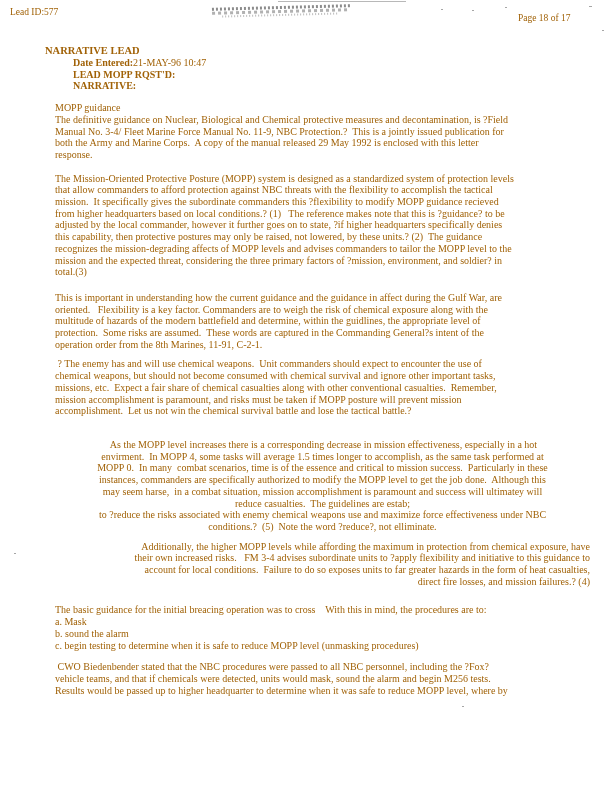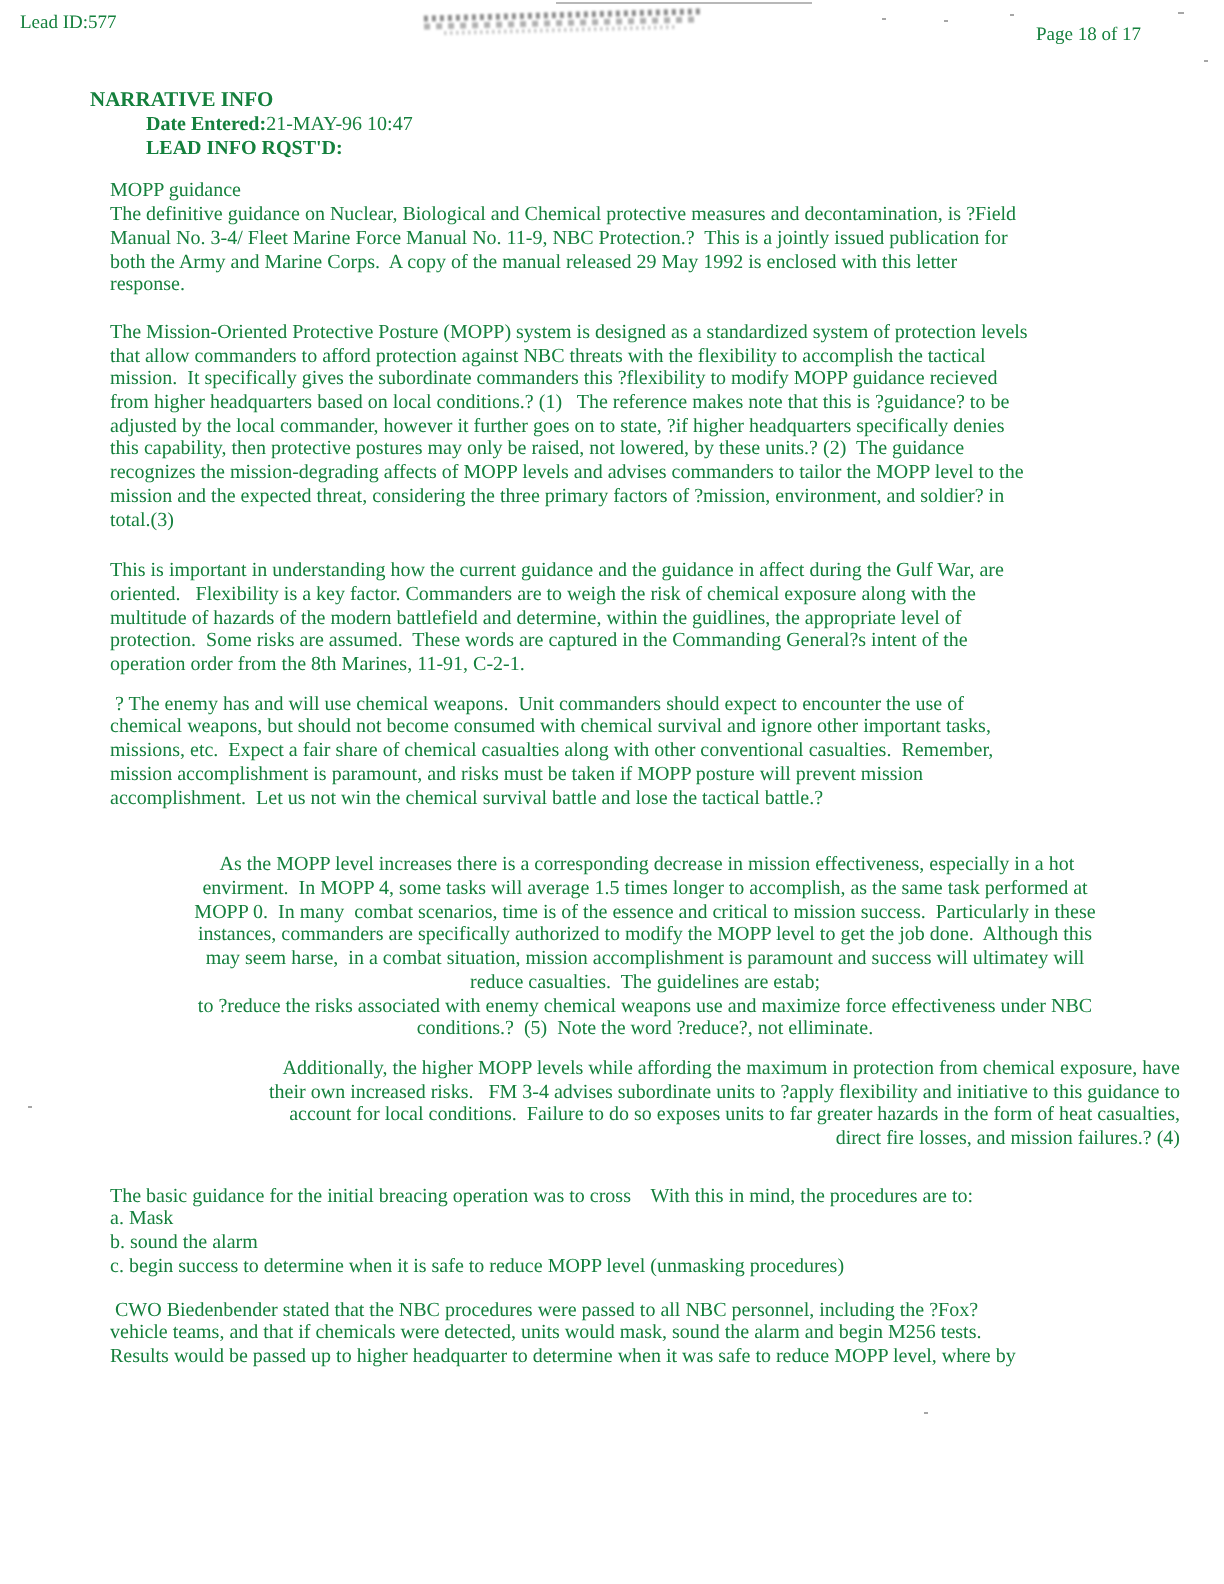--- a/index.html
+++ b/index.html
@@ -2,21 +2,21 @@
 <html><head>
 <meta charset="utf-8">
 <style>
   html, body { margin: 0; padding: 0; background: #ffffff; }
   .page {
     position: relative;
     width: 612px;
     height: 792px;
     background: #ffffff;
     font-family: "Liberation Serif", serif;
-    color: #15803d;
+    color: #a16207;
     overflow: hidden;
   }
   .hdr-left {
     position: absolute;
     left: 10px;
     top: 7px;
     font-size: 9.5px;
   }
   .hdr-right {
     position: absolute;
@@ -101,25 +101,26 @@
   <div class="speck" style="left:441px; top:9px;"></div>
   <div class="speck" style="left:472px; top:10px;"></div>
   <div class="speck" style="left:505px; top:7px;"></div>
   <div class="speck" style="left:589px; top:6px; width:3px;"></div>
   <div class="speck" style="left:602px; top:30px;"></div>
   <div class="speck" style="left:14px; top:553px;"></div>
   <div class="speck" style="left:462px; top:706px;"></div>
 
   <div class="content">
 
-    <div class="section-title">NARRATIVE INFO</div>
+    <div class="section-title">NARRATIVE LEAD</div>
 
     <div class="meta">
       <div class="line"><span class="b">Date Entered:</span><span>21-MAY-96 10:47</span></div>
-      <div class="line b">LEAD INFO RQST'D:</div>
+      <div class="line b">LEAD MOPP RQST'D:</div>
+      <div class="line b">NARRATIVE:</div>
     </div>
 
     <div class="narrative-body">
       <p class="par p1">MOPP guidance
 The definitive guidance on Nuclear, Biological and Chemical protective measures and decontamination, is ?Field
 Manual No. 3-4/ Fleet Marine Force Manual No. 11-9, NBC Protection.?  This is a jointly issued publication for
 both the Army and Marine Corps.  A copy of the manual released 29 May 1992 is enclosed with this letter
 response.</p>
       <p class="par p2">The Mission-Oriented Protective Posture (MOPP) system is designed as a standardized system of protection levels
 that allow commanders to afford protection against NBC threats with the flexibility to accomplish the tactical
@@ -148,21 +149,21 @@
 reduce casualties.  The guidelines are estab;
 to ?reduce the risks associated with enemy chemical weapons use and maximize force effectiveness under NBC
 conditions.?  (5)  Note the word ?reduce?, not elliminate.</p>
       <p class="par p6"> Additionally, the higher MOPP levels while affording the maximum in protection from chemical exposure, have
 their own increased risks.   FM 3-4 advises subordinate units to ?apply flexibility and initiative to this guidance to
 account for local conditions.  Failure to do so exposes units to far greater hazards in the form of heat casualties,
 direct fire losses, and mission failures.? (4)</p>
       <p class="par p7">The basic guidance for the initial breacing operation was to cross    With this in mind, the procedures are to:
 a. Mask
 b. sound the alarm
-c. begin success to determine when it is safe to reduce MOPP level (unmasking procedures)</p>
+c. begin testing to determine when it is safe to reduce MOPP level (unmasking procedures)</p>
       <p class="par p8"> CWO Biedenbender stated that the NBC procedures were passed to all NBC personnel, including the ?Fox?
 vehicle teams, and that if chemicals were detected, units would mask, sound the alarm and begin M256 tests.
 Results would be passed up to higher headquarter to determine when it was safe to reduce MOPP level, where by</p>
     </div>
 
   </div>
 
 </div>
 
 </body></html>

